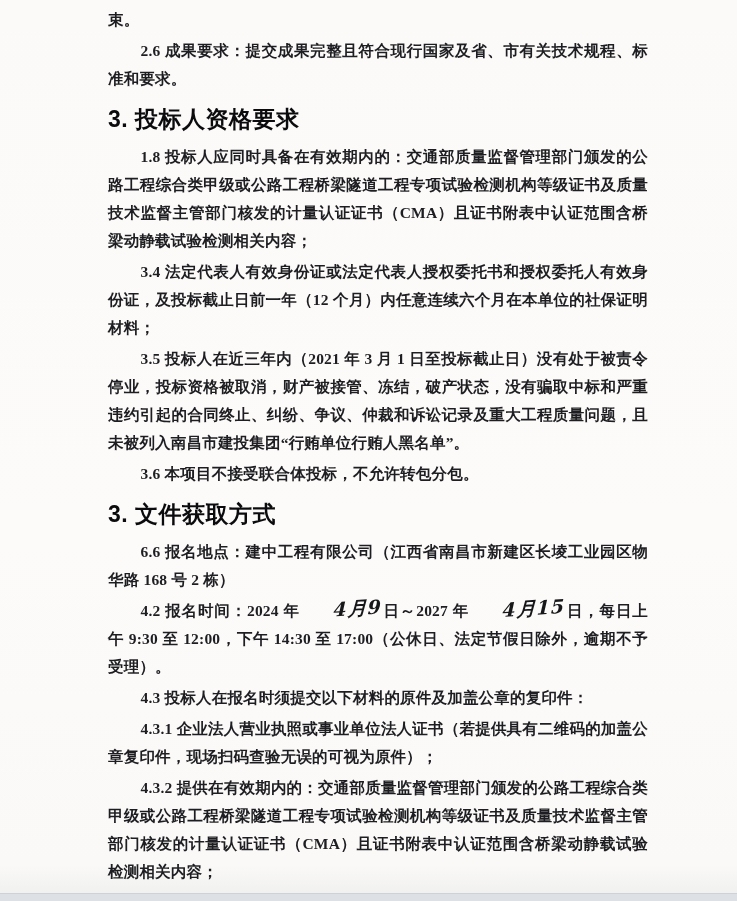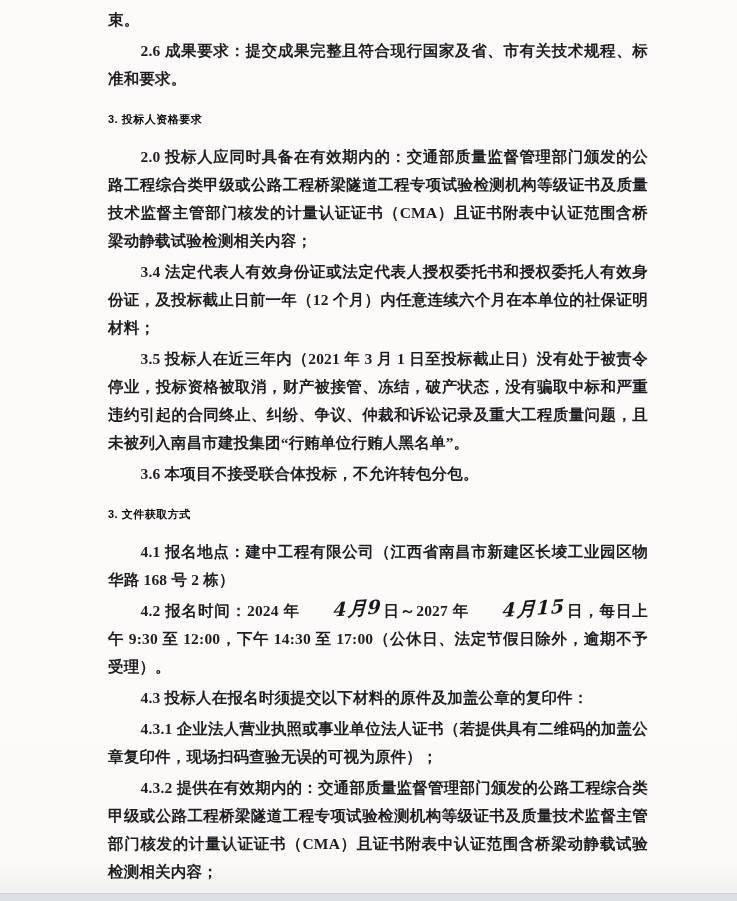--- a/index.html
+++ b/index.html
@@ -30,21 +30,21 @@
     color: #1e1e22;
     text-align: justify;
     font-weight: 600;
     letter-spacing: 0.2px;
   }
   .body { text-indent: 2.1em; }
   .cont { text-indent: 0; }
   .heading {
     margin: 14px 0 12px 0;
     font-family: "Liberation Sans", "DejaVu Sans", sans-serif;
-    font-size: 11px;
+    font-size: 23px;
     line-height: 24px;
     font-weight: 700;
     color: #0b0b0d;
     letter-spacing: 0.5px;
   }
   .hw {                     
     display: inline-block;
     font-family: "DejaVu Serif", serif;
     font-style: italic;
     font-weight: 700;
@@ -60,28 +60,28 @@
 <body>
 
 <div class="page">
 
   <p class="cont">束。</p>
 
   <p class="body">2.6 成果要求：提交成果完整且符合现行国家及省、市有关技术规程、标准和要求。</p>
 
   <h2 class="heading">3. 投标人资格要求</h2>
 
-  <p class="body">2.0 投标人应同时具备在有效期内的：交通部质量监督管理部门颁发的公路工程综合类甲级或公路工程桥梁隧道工程专项试验检测机构等级证书及质量技术监督主管部门核发的计量认证证书（CMA）且证书附表中认证范围含桥梁动静载试验检测相关内容；</p>
+  <p class="body">1.8 投标人应同时具备在有效期内的：交通部质量监督管理部门颁发的公路工程综合类甲级或公路工程桥梁隧道工程专项试验检测机构等级证书及质量技术监督主管部门核发的计量认证证书（CMA）且证书附表中认证范围含桥梁动静载试验检测相关内容；</p>
   <p class="body">3.4 法定代表人有效身份证或法定代表人授权委托书和授权委托人有效身份证，及投标截止日前一年（12 个月）内任意连续六个月在本单位的社保证明材料；</p>
   <p class="body">3.5 投标人在近三年内（2021 年 3 月 1 日至投标截止日）没有处于被责令停业，投标资格被取消，财产被接管、冻结，破产状态，没有骗取中标和严重违约引起的合同终止、纠纷、争议、仲裁和诉讼记录及重大工程质量问题，且未被列入南昌市建投集团“行贿单位行贿人黑名单”。</p>
   <p class="body">3.6 本项目不接受联合体投标，不允许转包分包。</p>
 
   <h2 class="heading">3. 文件获取方式</h2>
 
-  <p class="body">4.1 报名地点：建中工程有限公司（江西省南昌市新建区长堎工业园区物华路 168 号 2 栋）</p>
+  <p class="body">6.6 报名地点：建中工程有限公司（江西省南昌市新建区长堎工业园区物华路 168 号 2 栋）</p>
 
   <p class="body"><span>4.2 报名时间：2024 年</span><span class="hw">4月9</span><span>日～2027 年</span><span class="hw">4月15</span><span>日，每日上午 9:30 至 12:00，下午 14:30 至 17:00（公休日、法定节假日除外，逾期不予受理）。</span></p>
 
   <p class="body">4.3 投标人在报名时须提交以下材料的原件及加盖公章的复印件：</p>
   <p class="body">4.3.1 企业法人营业执照或事业单位法人证书（若提供具有二维码的加盖公章复印件，现场扫码查验无误的可视为原件）；</p>
   <p class="body">4.3.2 提供在有效期内的：交通部质量监督管理部门颁发的公路工程综合类甲级或公路工程桥梁隧道工程专项试验检测机构等级证书及质量技术监督主管部门核发的计量认证证书（CMA）且证书附表中认证范围含桥梁动静载试验检测相关内容；</p>
 
 </div>
 
 </body></html>

